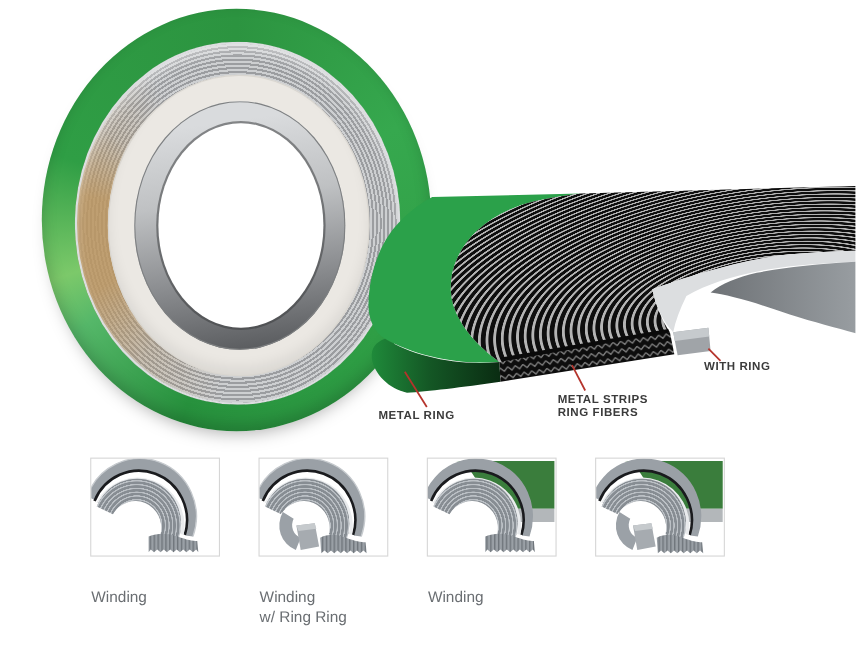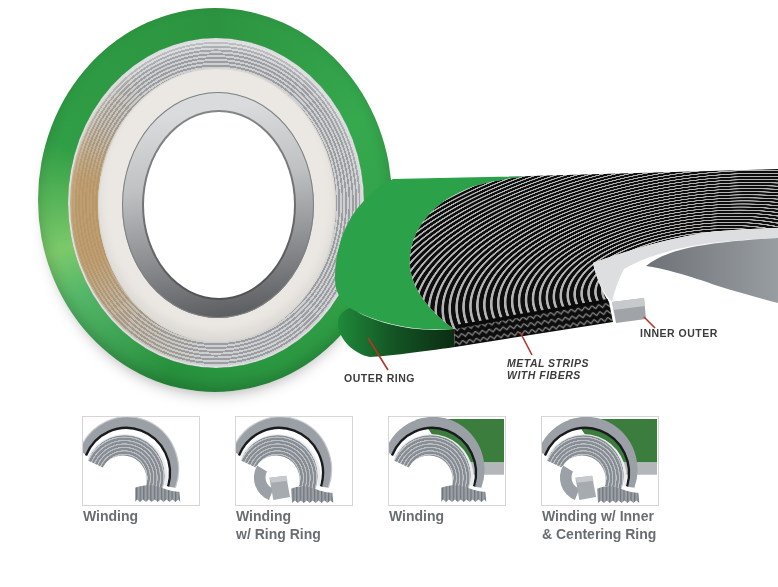--- a/index.html
+++ b/index.html
@@ -28,29 +28,29 @@
   .hole{left:144px;top:112px;width:150px;height:186px;background:#ffffff;
     box-shadow:0 0 0 2px rgba(60,62,64,.55);}
 
   
   .diagram{position:absolute;left:328px;top:162px;width:450px;height:228px;}
 
   
   .diag-label{position:absolute;font-weight:700;font-size:10.5px;line-height:1.15;
     letter-spacing:.5px;color:#3b3b3b;white-space:nowrap;}
   .lbl-outer{left:344px;top:372px;}
-  .lbl-metal{left:507px;top:357px;font-style:italic;}
+  .lbl-metal{left:507px;top:357px;}
   .lbl-inner{left:640px;top:327px;}
 
   
   .card{position:absolute;top:416px;width:118px;height:90px;background:#fff;
         border:1px solid #d6d6d6;box-sizing:border-box;}
   .card svg{display:block;width:116px;height:88px;}
   .c1{left:82px;} .c2{left:235px;} .c3{left:388px;} .c4{left:541px;}
-  .caption{position:absolute;top:508px;font-size:14px;line-height:1.25;color:#6a6e72;font-weight:bold;}
+  .caption{position:absolute;top:534px;font-size:14px;line-height:1.25;color:#6a6e72;}
   .p1{left:83px;} .p2{left:236px;} .p3{left:389px;} .p4{left:542px;}
 </style>
 </head>
 <body>
 
 <div class="stage">
 
   <div class="photo">
     <div class="ell g-ring"></div>
     <div class="ell w-ring"></div>
@@ -106,26 +106,26 @@
          C 334 106 362 114 390 124 C 412 131 432 136 450 141 Z" fill="url(#wall)"></path>
 
     <path d="M 284 140 L 316 136 L 318 157 L 288 161 Z" fill="#a0a4a8"></path>
     <path d="M 284 140 L 316 136 L 316.8 144 L 285.5 148 Z" fill="#c6cacd"></path>
 
     <line x1="40" y1="176" x2="60" y2="208" stroke="#b5342c" stroke-width="1.6"></line>
     <line x1="192" y1="170" x2="204" y2="193" stroke="#b5342c" stroke-width="1.6"></line>
     <line x1="316" y1="155" x2="327" y2="166" stroke="#b5342c" stroke-width="1.6"></line>
   </svg>
 
-  <div class="diag-label lbl-outer">OUTER RING</div>
+  <div class="diag-label lbl-outer">METAL RING</div>
   <div class="diag-label lbl-metal">
     <div>METAL STRIPS</div>
-    <div>WITH FIBERS</div>
-  </div>
-  <div class="diag-label lbl-inner">INNER OUTER</div>
+    <div>RING FIBERS</div>
+  </div>
+  <div class="diag-label lbl-inner">WITH RING</div>
 
   <div class="card c1">
     <svg viewBox="0 0 118 87" preserveAspectRatio="none">
       <defs>
         <radialGradient id="mr1" cx="42" cy="60" r="3.4" gradientUnits="userSpaceOnUse" spreadMethod="repeat">
           <stop offset="0" stop-color="#878d93"></stop>
             <stop offset="0.55" stop-color="#878d93"></stop>
           <stop offset="0.7" stop-color="#bbc0c5"></stop>
             <stop offset="0.95" stop-color="#bbc0c5"></stop>
           <stop offset="1" stop-color="#878d93"></stop>
@@ -234,18 +234,14 @@
     <div>Winding</div>
     <div></div>
   </div>
   <div class="caption p2">
     <div>Winding</div>
     <div>w/ Ring Ring</div>
   </div>
   <div class="caption p3">
     <div>Winding</div>
   </div>
-  <div class="caption p4">
-    <div>Winding w/ Inner</div>
-    <div>&amp; Centering Ring</div>
-  </div>
 
 </div>
 
 </body></html>

